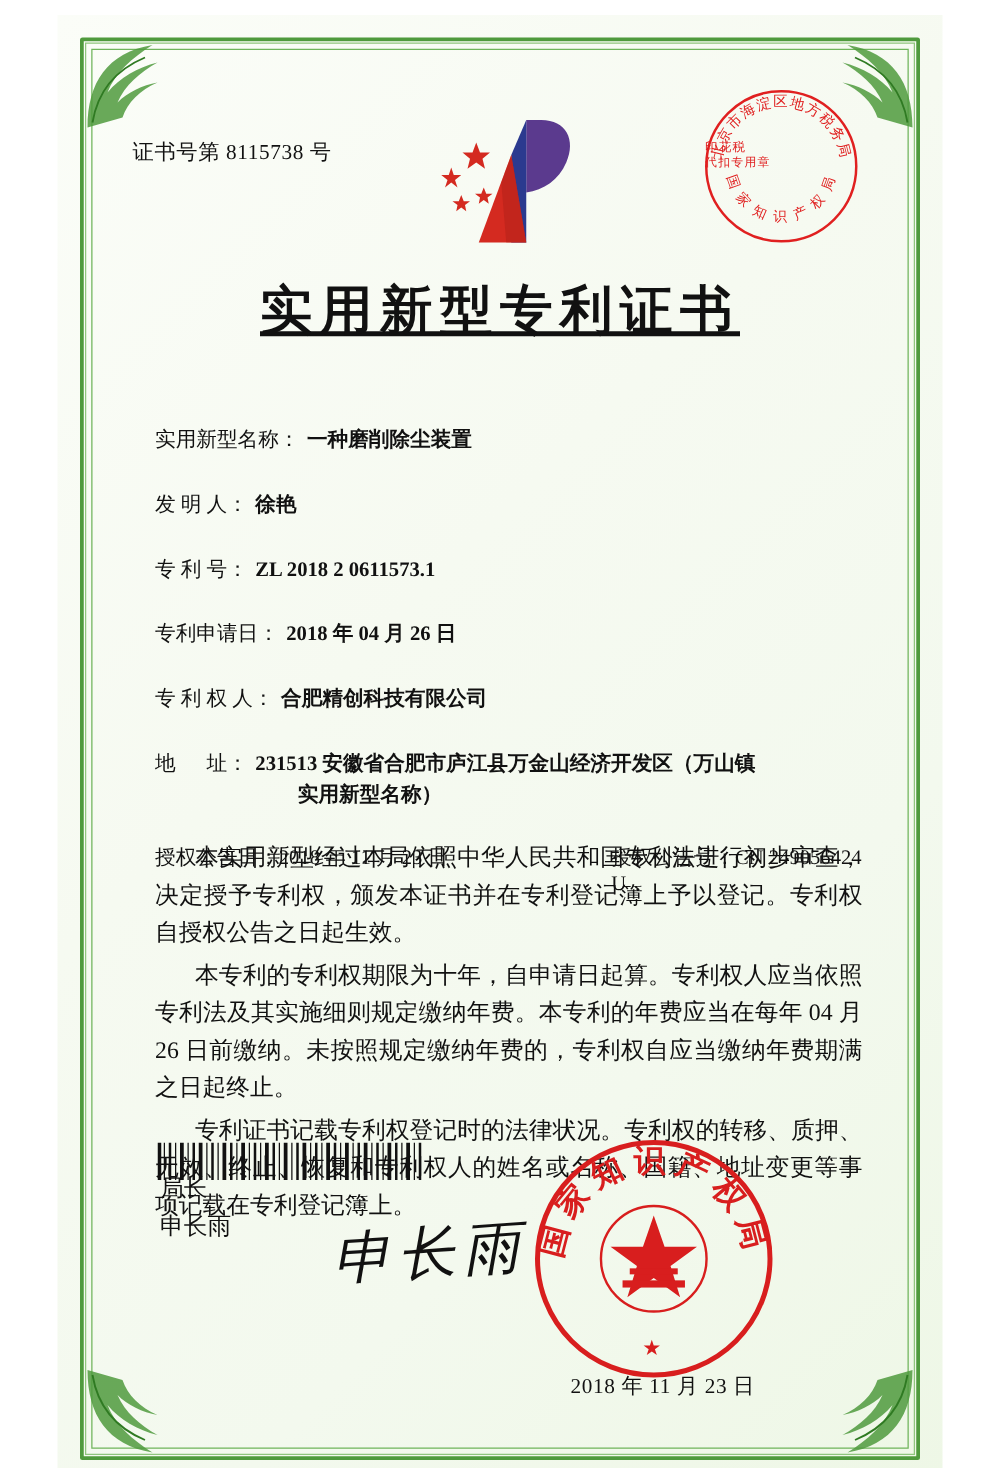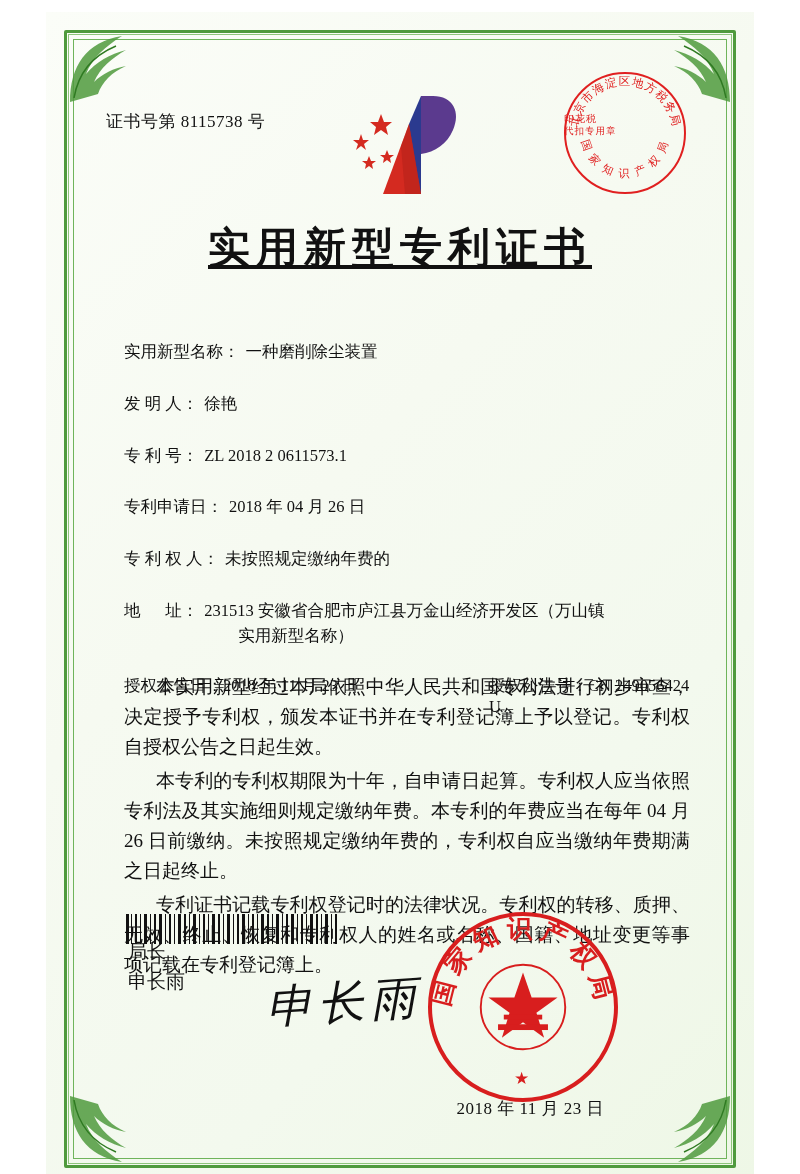--- a/index.html
+++ b/index.html
@@ -127,20 +127,21 @@
     margin-bottom: 27px;
     line-height: 1.5;
   }
   .field-label {
     white-space: pre;
     flex: 0 0 auto;
   }
   .field-value {
     flex: 1 1 auto;
     padding-left: 6px;
+    font-weight: bold;
   }
   .field-value .second-line {
     display: block;
     padding-left: 34px;
   }
   .row-two {
     display: flex;
     margin-bottom: 20px;
     font-size: 16.5px;
   }
@@ -319,21 +320,21 @@
       <div class="field-row">
         <span class="field-label">专 利 号：</span>
         <span class="field-value">ZL 2018 2 0611573.1</span>
       </div>
       <div class="field-row">
         <span class="field-label">专利申请日：</span>
         <span class="field-value">2018 年 04 月 26 日</span>
       </div>
       <div class="field-row">
         <span class="field-label">专 利 权 人：</span>
-        <span class="field-value">未按照规定缴纳年费的</span>
+        <span class="field-value">合肥精创科技有限公司</span>
       </div>
       <div class="field-row">
         <span class="field-label">地      址：</span>
         <span class="field-value">
           <span>231513 安徽省合肥市庐江县万金山经济开发区（万山镇</span>
           <span class="second-line">实用新型名称）</span>
         </span>
       </div>
 
       <div class="row-two">

